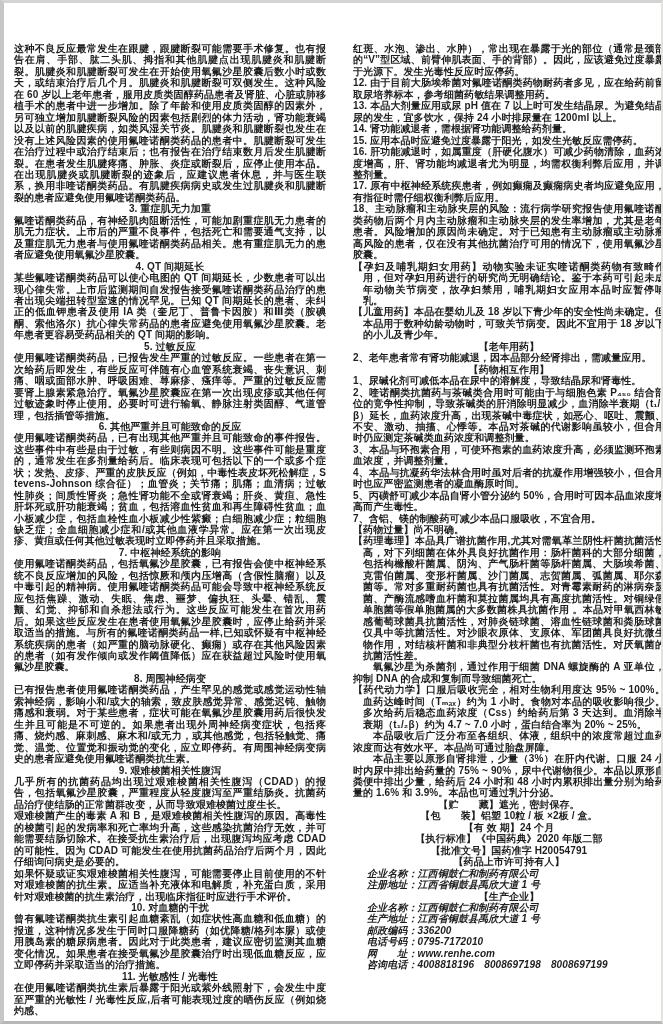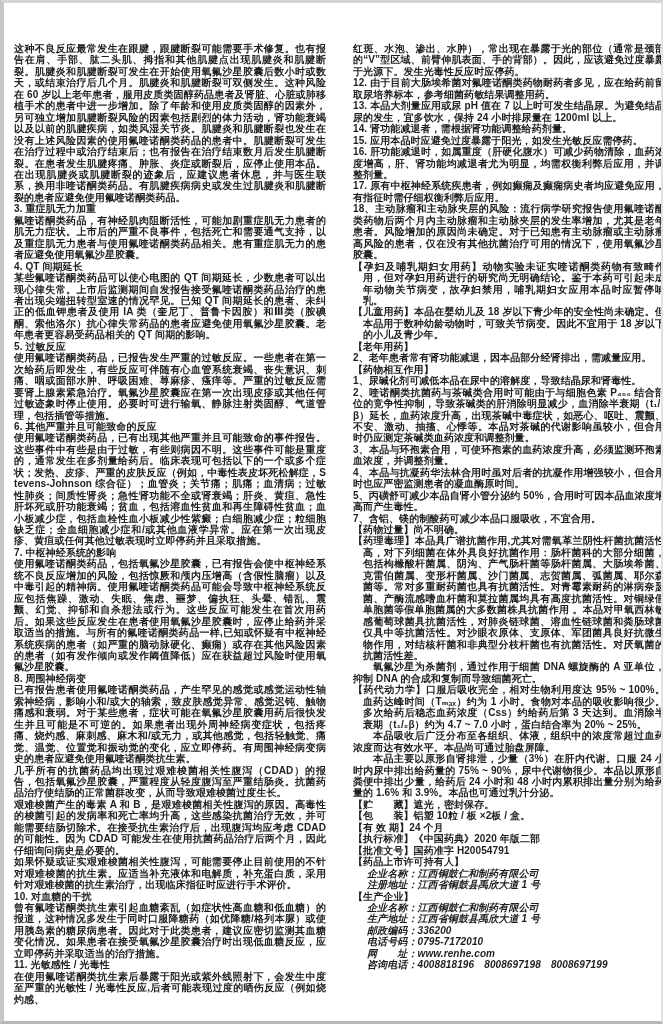--- a/index.html
+++ b/index.html
@@ -32,21 +32,21 @@
     line-height: 11.45px;
     font-weight: 600;
     text-align: justify;
     letter-spacing: 0.1px;
   }
   p.para {
     margin: 0;
     word-break: break-all;
   }
   
-  p.h { text-align: left; }
+  p.h { text-align: center; }
   
   p.hang { padding-left: 10px; text-indent: -10px; }
   
   p.p2 { text-indent: 20px; }
   
   p.ind { padding-left: 14px; text-align: left; font-style: italic; }
 </style>
 </head>
 <body>
 
@@ -58,20 +58,21 @@
       <p class="para h">4. QT 间期延长</p>
       <p class="para p">某些氟喹诺酮类药品可以使心电图的 QT 间期延长，少数患者可以出现心律失常。上市后监测期间自发报告接受氟喹诺酮类药品治疗的患者出现尖端扭转型室速的情况罕见。已知 QT 间期延长的患者、未纠正的低血钾患者及使用 IA 类（奎尼丁、普鲁卡因胺）和Ⅲ类（胺碘酮、索他洛尔）抗心律失常药品的患者应避免使用氧氟沙星胶囊。老年患者更容易受药品相关的 QT 间期的影响。</p>
       <p class="para h">5. 过敏反应</p>
       <p class="para p">使用氟喹诺酮类药品，已报告发生严重的过敏反应。一些患者在第一次给药后即发生，有些反应可伴随有心血管系统衰竭、丧失意识、刺痛、咽或面部水肿、呼吸困难、荨麻疹、瘙痒等。严重的过敏反应需要肾上腺素紧急治疗。氧氟沙星胶囊应在第一次出现皮疹或其他任何过敏迹象时停止使用。必要时可进行输氧、静脉注射类固醇、气道管理，包括插管等措施。</p>
       <p class="para h">6. 其他严重并且可能致命的反应</p>
       <p class="para p">使用氟喹诺酮类药品，已有出现其他严重并且可能致命的事件报告。这些事件中有些是由于过敏，有些则病因不明。这些事件可能是重度的，通常发生在多剂量给药后。临床表现可包括以下的一个或多个症状；发热、皮疹、严重的皮肤反应（例如，中毒性表皮坏死松解症，Stevens-Johnson 综合征）；血管炎；关节痛；肌痛；血清病；过敏性肺炎；间质性肾炎；急性肾功能不全或肾衰竭；肝炎、黄疸、急性肝坏死或肝功能衰竭；贫血，包括溶血性贫血和再生障碍性贫血；血小板减少症，包括血栓性血小板减少性紫癜；白细胞减少症；粒细胞缺乏症；全血细胞减少症和/或其他血液学异常。应在第一次出现皮疹、黄疸或任何其他过敏表现时立即停药并且采取措施。</p>
       <p class="para h">7. 中枢神经系统的影响</p>
       <p class="para p">使用氟喹诺酮类药品，包括氧氟沙星胶囊，已有报告会使中枢神经系统不良反应增加的风险，包括惊厥和颅内压增高（含假性脑瘤）以及中毒引起的精神病。使用氟喹诺酮类药品可能会导致中枢神经系统反应包括焦躁、激动、失眠、焦虑、噩梦、偏执狂、头晕、错乱、震颤、幻觉、抑郁和自杀想法或行为。这些反应可能发生在首次用药后。如果这些反应发生在患者使用氧氟沙星胶囊时，应停止给药并采取适当的措施。与所有的氟喹诺酮类药品一样,已知或怀疑有中枢神经系统疾病的患者（如严重的脑动脉硬化、癫痫）或存在其他风险因素的患者（如有发作倾向或发作阈值降低）应在获益超过风险时使用氧氟沙星胶囊。</p>
       <p class="para h">8. 周围神经病变</p>
       <p class="para p">已有报告患者使用氟喹诺酮类药品，产生罕见的感觉或感觉运动性轴索神经病，影响小和/或大的轴索，致皮肤感觉异常、感觉迟钝、触物痛感和衰弱。对于某些患者，症状可能在氧氟沙星胶囊用药后很快发生并且可能是不可逆的。如果患者出现外周神经病变症状，包括疼痛、烧灼感、麻刺感、麻木和/或无力，或其他感觉，包括轻触觉、痛觉、温觉、位置觉和振动觉的变化，应立即停药。有周围神经病变病史的患者应避免使用氟喹诺酮类抗生素。</p>
+      <p class="para h">9. 艰难梭菌相关性腹泻</p>
       <p class="para p">几乎所有的抗菌药品均出现过艰难梭菌相关性腹泻（CDAD）的报告，包括氧氟沙星胶囊，严重程度从轻度腹泻至严重结肠炎。抗菌药品治疗使结肠的正常菌群改变，从而导致艰难梭菌过度生长。</p>
       <p class="para p">艰难梭菌产生的毒素 A 和 B，是艰难梭菌相关性腹泻的原因。高毒性的梭菌引起的发病率和死亡率均升高，这些感染抗菌治疗无效，并可能需要结肠切除术。在接受抗生素治疗后，出现腹泻均应考虑 CDAD 的可能性。因为 CDAD 可能发生在使用抗菌药品治疗后两个月，因此仔细询问病史是必要的。</p>
       <p class="para p">如果怀疑或证实艰难梭菌相关性腹泻，可能需要停止目前使用的不针对艰难梭菌的抗生素。应适当补充液体和电解质，补充蛋白质，采用针对艰难梭菌的抗生素治疗，出现临床指征时应进行手术评价。</p>
       <p class="para h">10. 对血糖的干扰</p>
       <p class="para p">曾有氟喹诺酮类抗生素引起血糖紊乱（如症状性高血糖和低血糖）的报道，这种情况多发生于同时口服降糖药（如优降糖/格列本脲）或使用胰岛素的糖尿病患者。因此对于此类患者，建议应密切监测其血糖变化情况。如果患者在接受氧氟沙星胶囊治疗时出现低血糖反应，应立即停药并采取适当的治疗措施。</p>
       <p class="para h">11. 光敏感性 / 光毒性</p>
       <p class="para p">在使用氟喹诺酮类抗生素后暴露于阳光或紫外线照射下，会发生中度至严重的光敏性 / 光毒性反应,后者可能表现过度的晒伤反应（例如烧灼感、</p>
     </div>
   <div class="col">
       <p class="para p">红斑、水泡、渗出、水肿），常出现在暴露于光的部位（通常是颈部的“V”型区域、前臂伸肌表面、手的背部）。因此，应该避免过度暴露于光源下。发生光毒性反应时应停药。</p>

